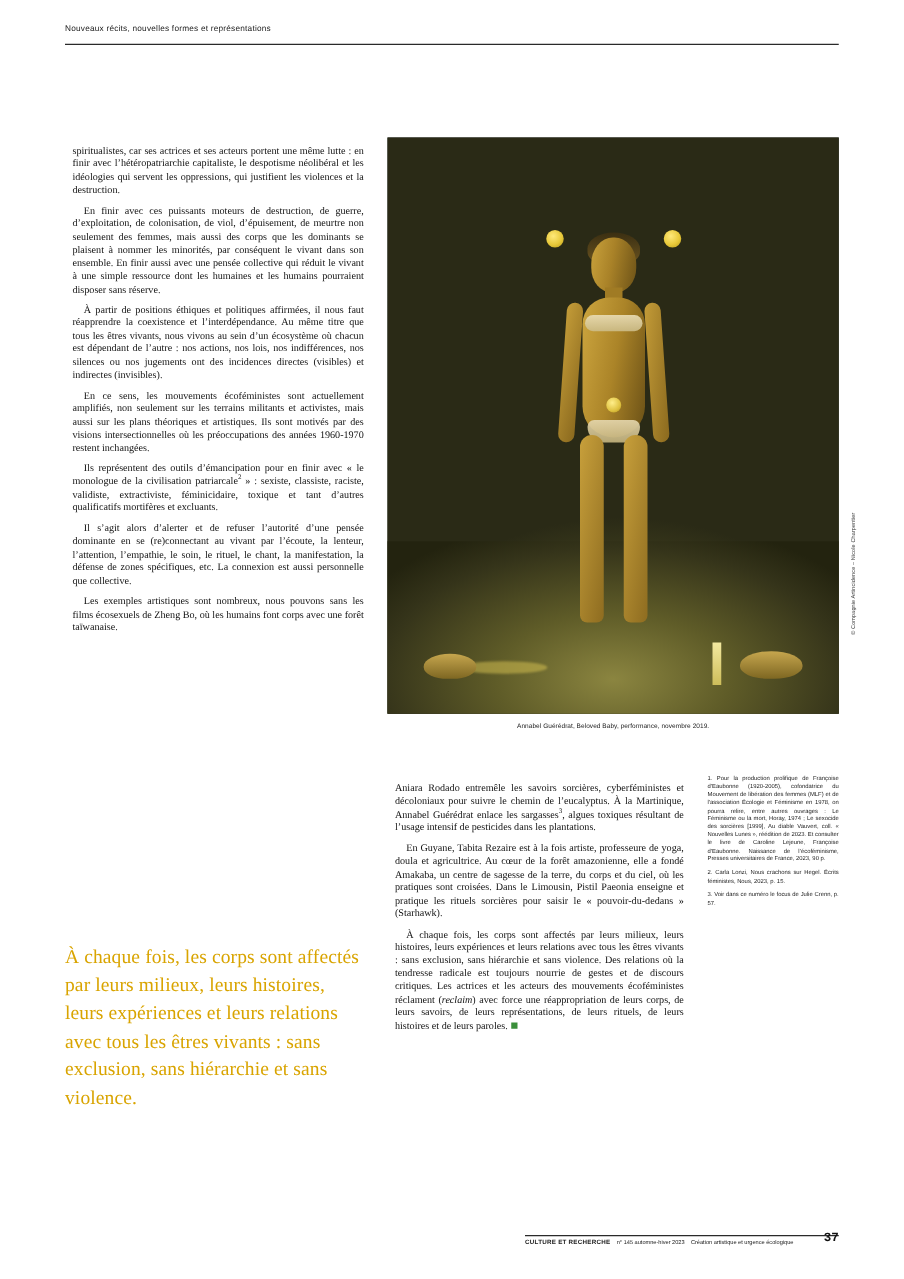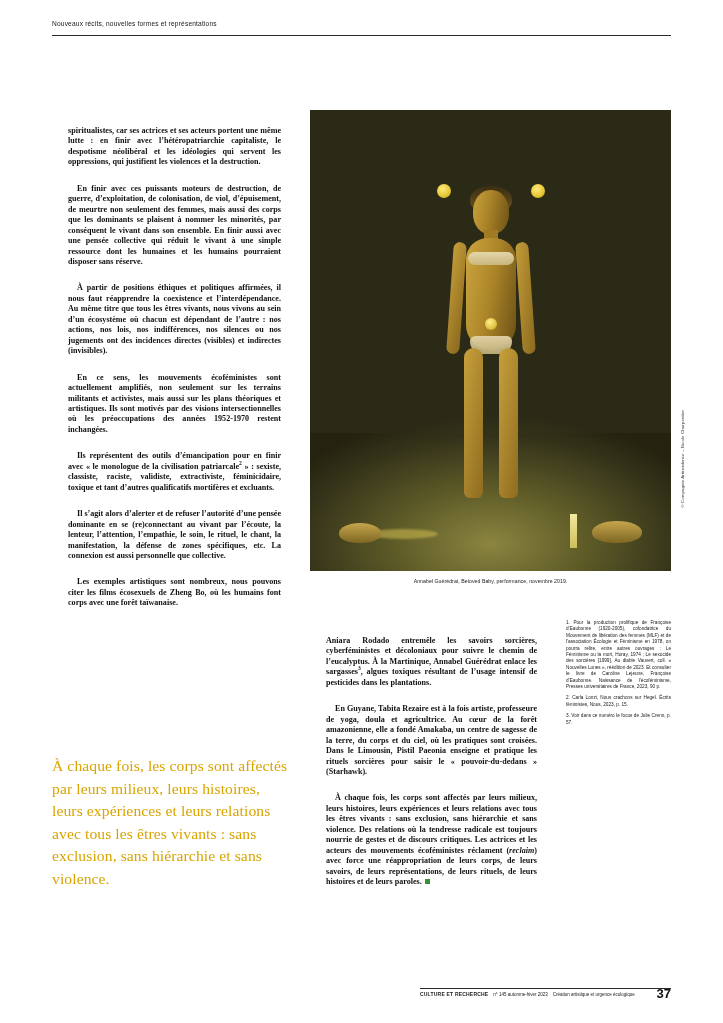--- a/index.html
+++ b/index.html
@@ -45,23 +45,22 @@
 
   
   .col {
     position: absolute;
     font-size: 8.1px;
     line-height: 10.45px;
     text-align: justify;
     color: #111;
   }
   .col p {
-    margin: 16px;
+    margin: 6px;
     text-indent: 9px;
-    font-weight: bold;
   }
   .col p.noindent {
     text-indent: 0;
   }
 
   #col1 {
     left: 52px;
     top: 110px;
     width: 245px;
   }
@@ -288,22 +287,22 @@
     align-items: baseline;
     gap: 5px;
   }
   .footer .brand { font-weight: bold; font-size: 5px; letter-spacing: .2px; }
   .footer .issue { font-size: 4.5px; }
   .footer .sect { font-size: 4.5px; }
   .pagenum {
     position: absolute;
     right: 52px;
     top: 986px;
-    font-family: Liberation Sans, sans-serif;
-    font-size: 13px;
+    font-family: Liberation Mono, monospace;
+    font-size: 10px;
     font-weight: bold;
     color: #111;
   }
   .endmark {
     display: inline-block;
     width: 5px; height: 5px;
     background: #3a8f3a;
     margin-left: 3px;
     vertical-align: baseline;
   }
@@ -315,24 +314,24 @@
 
 <div class="page">
 
   <div class="runhead">Nouveaux récits, nouvelles formes et représentations</div>
   <div class="runhead-rule"></div>
 
   <div class="col" id="col1">
     <p class="noindent">spiritualistes, car ses actrices et ses acteurs portent une même lutte : en finir avec l’hétéropatriarchie capitaliste, le despotisme néolibéral et les idéologies qui servent les oppressions, qui justifient les violences et la destruction.</p>
     <p>En finir avec ces puissants moteurs de destruction, de guerre, d’exploitation, de colonisation, de viol, d’épuisement, de meurtre non seulement des femmes, mais aussi des corps que les dominants se plaisent à nommer les minorités, par conséquent le vivant dans son ensemble. En finir aussi avec une pensée collective qui réduit le vivant à une simple ressource dont les humaines et les humains pourraient disposer sans réserve.</p>
     <p>À partir de positions éthiques et politiques affirmées, il nous faut réapprendre la coexistence et l’interdépendance. Au même titre que tous les êtres vivants, nous vivons au sein d’un écosystème où chacun est dépendant de l’autre : nos actions, nos lois, nos indifférences, nos silences ou nos jugements ont des incidences directes (visibles) et indirectes (invisibles).</p>
-    <p>En ce sens, les mouvements écoféministes sont actuellement amplifiés, non seulement sur les terrains militants et activistes, mais aussi sur les plans théoriques et artistiques. Ils sont motivés par des visions intersectionnelles où les préoccupations des années 1952-1970 restent inchangées.</p>
+    <p>En ce sens, les mouvements écoféministes sont actuellement amplifiés, non seulement sur les terrains militants et activistes, mais aussi sur les plans théoriques et artistiques. Ils sont motivés par des visions intersectionnelles où les préoccupations des années 1960-1970 restent inchangées.</p>
     <p>Ils représentent des outils d’émancipation pour en finir avec « le monologue de la civilisation patriarcale<sup>2</sup> » : sexiste, classiste, raciste, validiste, extractiviste, féminicidaire, toxique et tant d’autres qualificatifs mortifères et excluants.</p>
     <p>Il s’agit alors d’alerter et de refuser l’autorité d’une pensée dominante en se (re)connectant au vivant par l’écoute, la lenteur, l’attention, l’empathie, le soin, le rituel, le chant, la manifestation, la défense de zones spécifiques, etc. La connexion est aussi personnelle que collective.</p>
-    <p>Les exemples artistiques sont nombreux, nous pouvons citer les films écosexuels de Zheng Bo, où les humains font corps avec une forêt taïwanaise.</p>
+    <p>Les exemples artistiques sont nombreux, nous pouvons sans les films écosexuels de Zheng Bo, où les humains font corps avec une forêt taïwanaise.</p>
   </div>
 
   <div class="photo-wrap">
     <div class="photo">
       <div class="ground"></div>
       <div class="spill"></div>
       <div class="fig">
         <div class="hair"></div>
         <div class="flower-l"></div>
         <div class="flower-r"></div>

